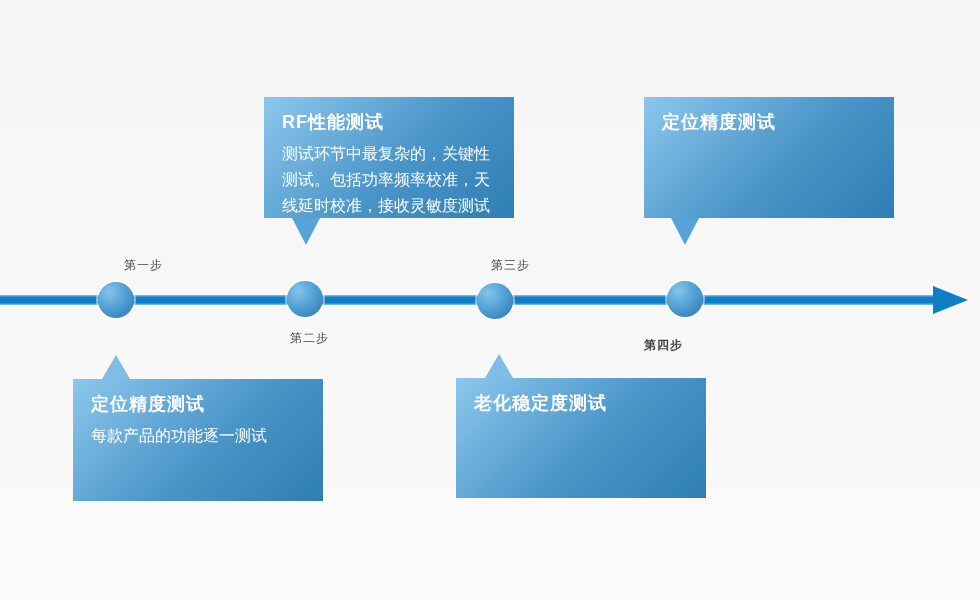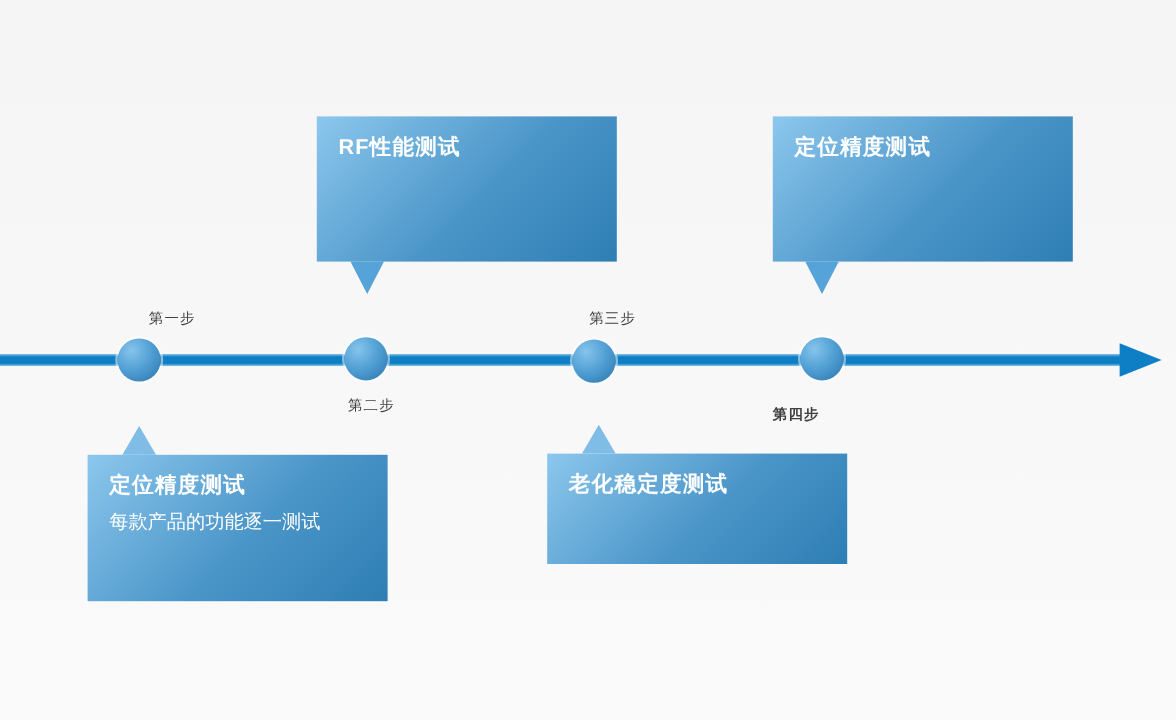--- a/index.html
+++ b/index.html
@@ -19,21 +19,21 @@
   .lbl1{left:124px;top:257px;} .lbl2{left:290px;top:330px;} .lbl3{left:491px;top:257px;} .lbl4{left:644px;top:337px;font-weight:bold;}
 
   
   .callout{position:absolute;width:250px;box-sizing:border-box;padding:13px 18px 16px;color:#fff;
     background:linear-gradient(135deg,#8cc7ed 0%,#4a95c8 55%,#2e7eb4 100%);}
   .callout-title{margin:0 0 7px;font-size:18px;font-weight:bold;letter-spacing:1px;}
   .callout-body{margin:0;font-size:16px;line-height:26px;}
   .box-rf{left:264px;top:97px;height:121px;}
   .box-pos{left:644px;top:97px;height:121px;}
   .box-routine{left:73px;top:379px;height:122px;}
-  .box-aging{left:456px;top:378px;height:92px;}
+  .box-aging{left:456px;top:378px;height:120px;}
 
   
   .tail{position:absolute;width:0;height:0;border-left:14px solid transparent;border-right:14px solid transparent;}
   .tail-down{border-top:27px solid #55a3d8;}
   .tail-up{border-bottom:24px solid #7fbce6;}
   .tail-rf{left:292px;top:218px;} .tail-pos{left:671px;top:218px;}
   .tail-routine{left:102px;top:355px;} .tail-aging{left:485px;top:354px;}
 </style>
 </head>
 <body>
@@ -48,20 +48,21 @@
   <div class="dot dot3"></div>
   <div class="dot dot4"></div>
 
   <div class="step-label lbl1">第一步</div>
   <div class="step-label lbl2">第二步</div>
   <div class="step-label lbl3">第三步</div>
   <div class="step-label lbl4">第四步</div>
 
   <div class="callout box-rf">
     <h3 class="callout-title">RF性能测试</h3>
+    <p class="callout-body">测试环节中最复杂的，关键性测试。包括功率频率校准，天线延时校准，接收灵敏度测试</p>
   </div>
   <div class="tail tail-down tail-rf"></div>
 
   <div class="callout box-pos">
     <h3 class="callout-title">定位精度测试</h3>
   </div>
   <div class="tail tail-down tail-pos"></div>
 
   <div class="tail tail-up tail-routine"></div>
   <div class="callout box-routine">

